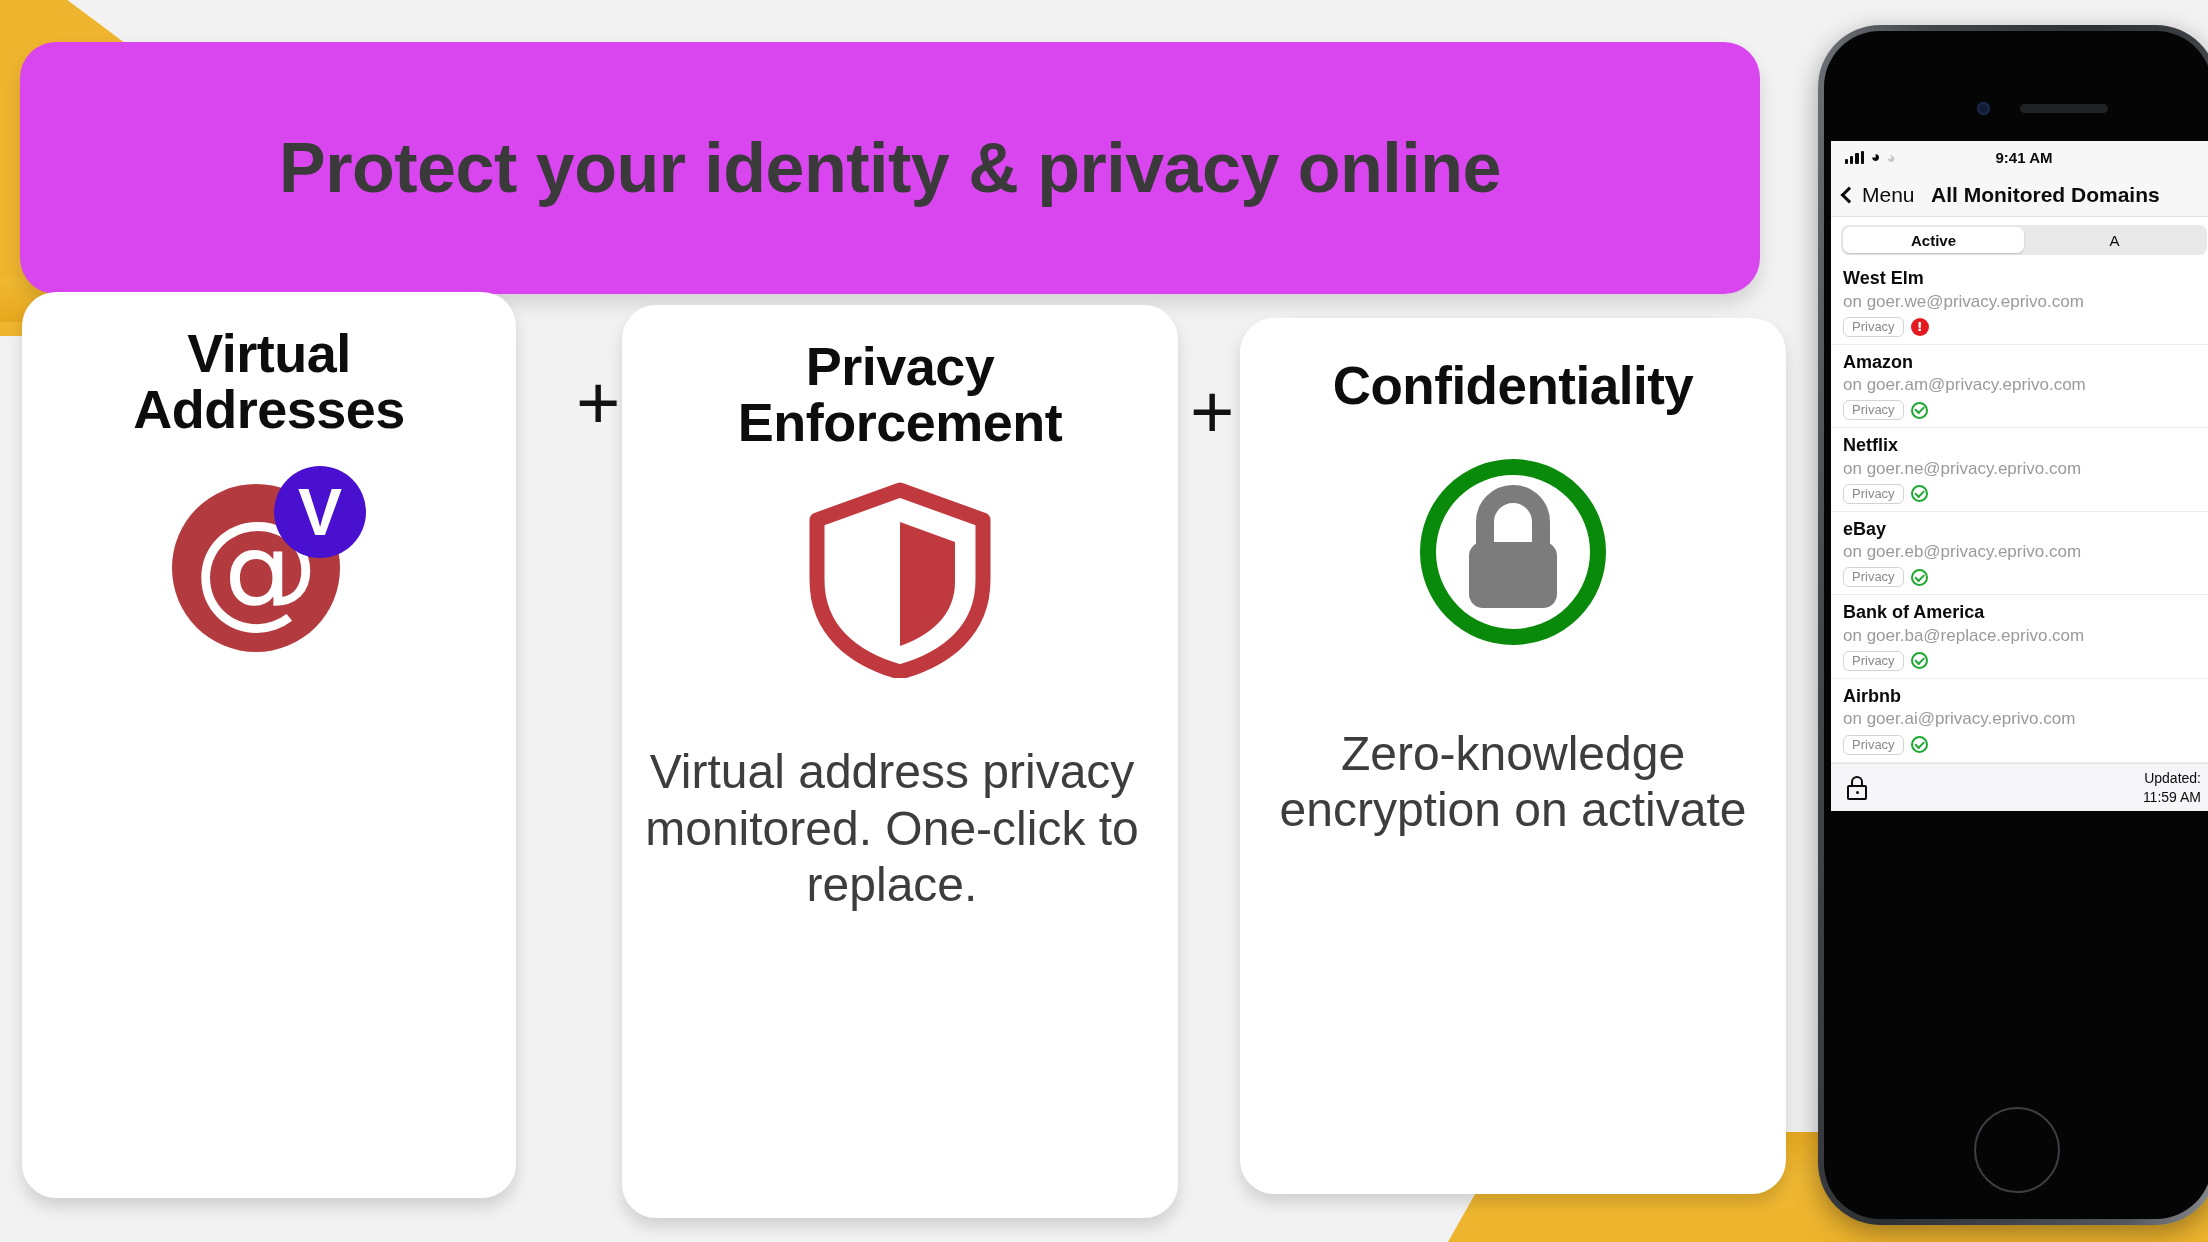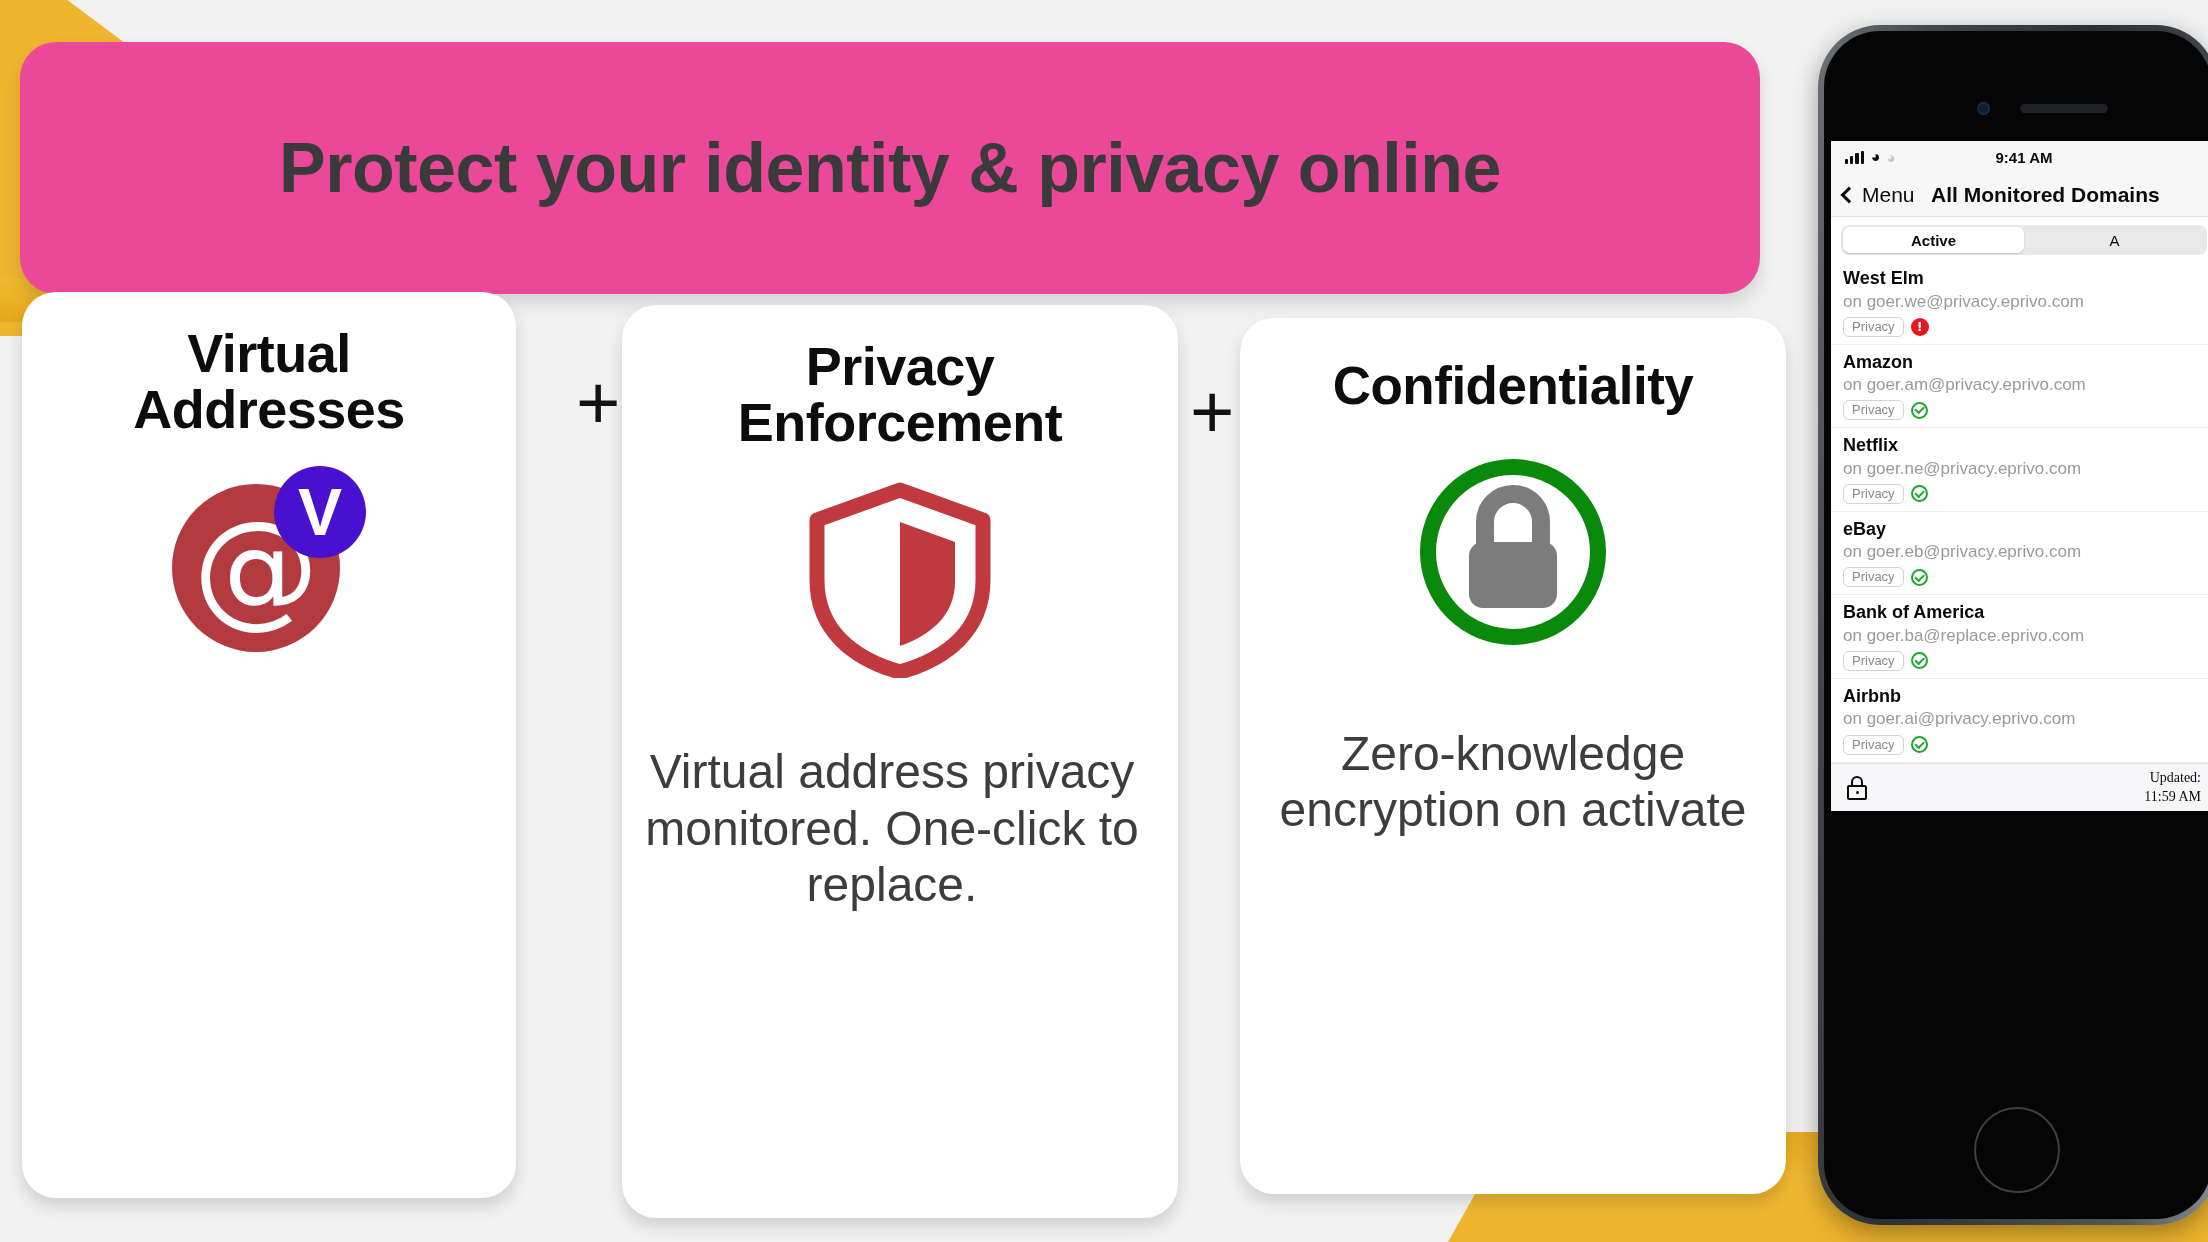--- a/index.html
+++ b/index.html
@@ -34,21 +34,21 @@
     background: linear-gradient(180deg,#e8aa21 0%, #efb833 40%, #eeb32c 100%);
     clip-path: polygon(62px 0, 760px 0, 760px 110px, 0 110px);
     z-index: 1;
   }
 
   
   .header-card {
     position: absolute;
     left: 20px; top: 42px;
     width: 1740px; height: 252px;
-    background: #ec4899;
+    background: #d946ef;
     border-radius: 36px;
     box-shadow: 0 10px 18px rgba(0,0,0,0.13);
     display: flex; align-items: center; justify-content: center;
     z-index: 3;
   }
   .header-title {
     font-size: 70px;
     font-weight: bold;
     color: #3a3a3a;
     letter-spacing: -0.5px;
@@ -283,21 +283,21 @@
   }
   .lock-sm .body {
     position: absolute; left: 0; top: 9px;
     width: 20px; height: 15px;
     border: 2px solid #0b0b0b; border-radius: 2px;
   }
   .lock-sm .body::after {
     content: ""; position: absolute; left: 7px; top: 4px;
     width: 3px; height: 3px; border-radius: 50%; background: #0b0b0b;
   }
-  .updated { text-align: right; font-size: 14px; color: #0b0b0b; line-height: 1.3; font-weight: 500; font-family: Liberation Serif, serif; }
+  .updated { text-align: right; font-size: 14px; color: #0b0b0b; line-height: 1.3; font-weight: 500; }
 </style>
 </head>
 <body>
 
 <div class="yellow-band-top"></div>
 <div class="yellow-band-top2"></div>
 <div class="yellow-band-bottom"></div>
 
 <div class="header-card">
   <div class="header-title">Protect your identity &amp; privacy online</div>

